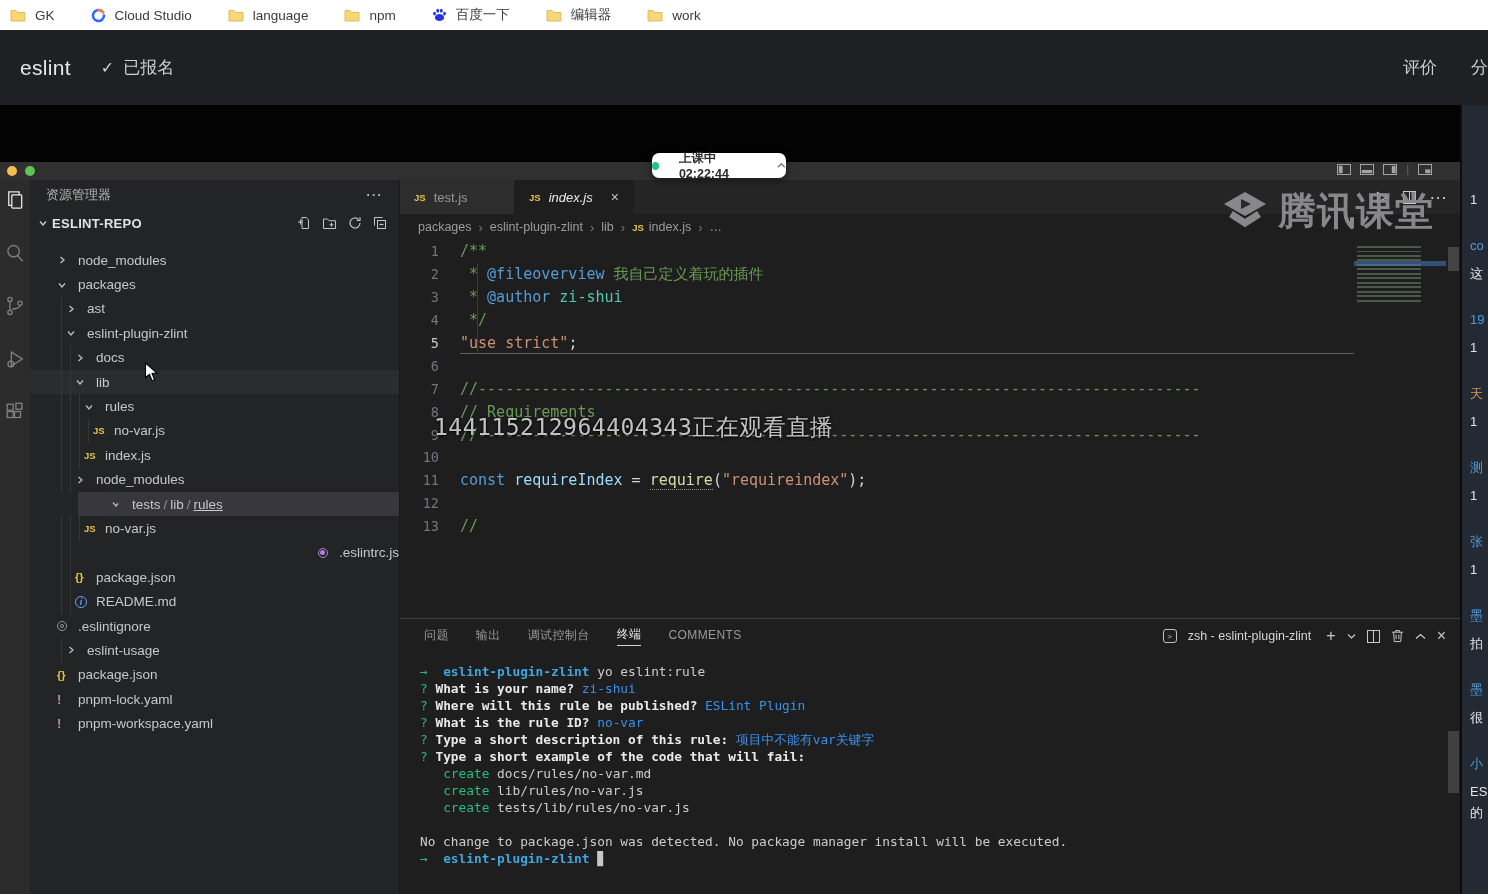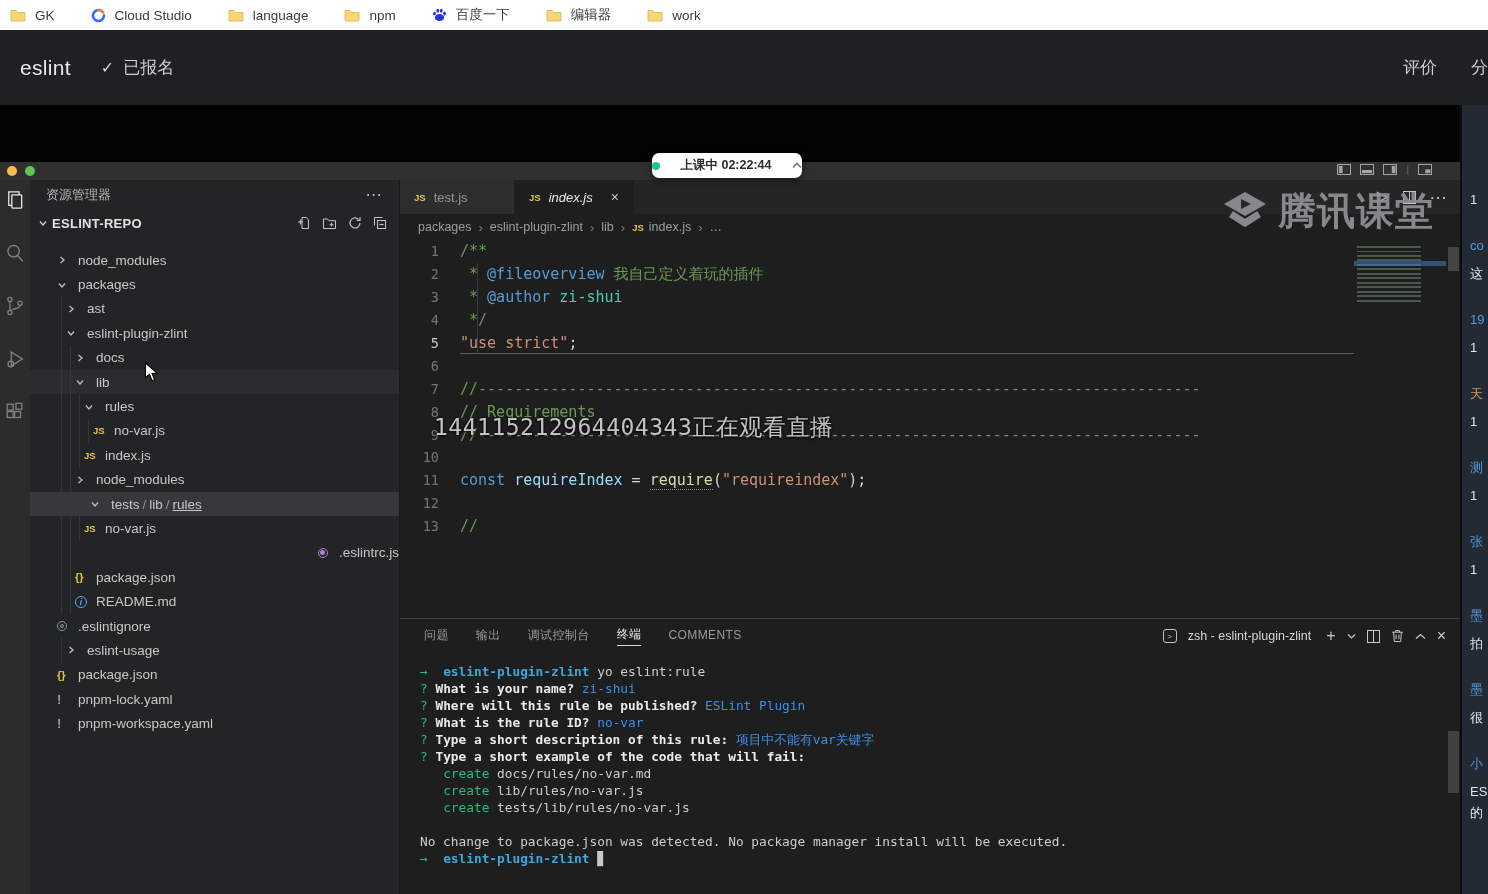--- a/index.html
+++ b/index.html
@@ -19,21 +19,21 @@
   .course-title { font-size:21px; color:#e8e8e8; letter-spacing:.3px; }
   .enrolled { display:flex; align-items:center; gap:9px; margin-left:30px; color:#cfcfcf; font-size:17px; }
   .enrolled .chk { font-size:16px; color:#d6d6d6; }
   .header-actions { position:absolute; left:1403px; top:0; height:100%; display:flex; align-items:center; gap:34px; }
   .header-actions span { font-size:17px; color:#cdced1; white-space:nowrap; }
 
   
   .video-strip { position:absolute; top:105px; left:0; width:1460px; height:57px; background:#030303; }
 
   
-  .class-pill { position:absolute; top:153px; left:652px; width:150px; height:25px; background:#fff;
+  .class-pill { position:absolute; top:153px; left:652px; width:134px; height:25px; background:#fff;
     border-radius:7px; box-shadow:0 2px 7px rgba(0,0,0,.55); display:flex; align-items:center;
     justify-content:center; gap:20px; z-index:60; }
   .pill-dot { width:8px; height:8px; border-radius:50%; background:#1ec77d; }
   .pill-text { font-size:12.5px; font-weight:bold; color:#2c2c2c; }
 
   
   .vscode { position:absolute; top:162px; left:0; width:1460px; height:732px; background:#1e1e1e; }
   .titlebar { height:18px; background:#303031; position:relative; }
   .tl-dot { position:absolute; top:4px; width:10px; height:10px; border-radius:50%; }
   .tl-yellow { left:7px; background:#f5bf4f; }
@@ -427,21 +427,21 @@
           <div class="tree-row" style="padding-left: 45px;">
             <span class="guide" style="left: 31px;"></span>
             <span class="guide" style="left: 40px;"></span>
             <span class="slot">
               <svg width="10" height="10" viewBox="0 0 10 10">
                 <polyline points="3.5,2 7,5 3.5,8" fill="none" stroke="#bdbdbd" stroke-width="1.3"></polyline>
               </svg>
             </span>
             <span class="t-label">node_modules</span>
           </div>
-          <div class="tree-row selected" style="padding-left: 60px;">
+          <div class="tree-row selected" style="padding-left: 33px; margin-left: 48px;">
             <span class="guide" style="left: 31px;"></span>
             <span class="guide" style="left: 40px;"></span>
             <span class="slot">
               <svg width="10" height="10" viewBox="0 0 10 10">
                 <polyline points="2,3.5 5,7 8,3.5" fill="none" stroke="#bdbdbd" stroke-width="1.3"></polyline>
               </svg>
             </span>
             <span class="t-label"><span>tests</span><span class="cpath-sep">/</span><span>lib</span><span class="cpath-sep">/</span><span class="cpath-last">rules</span></span>
           </div>
           <div class="tree-row" style="padding-left: 54px;">

